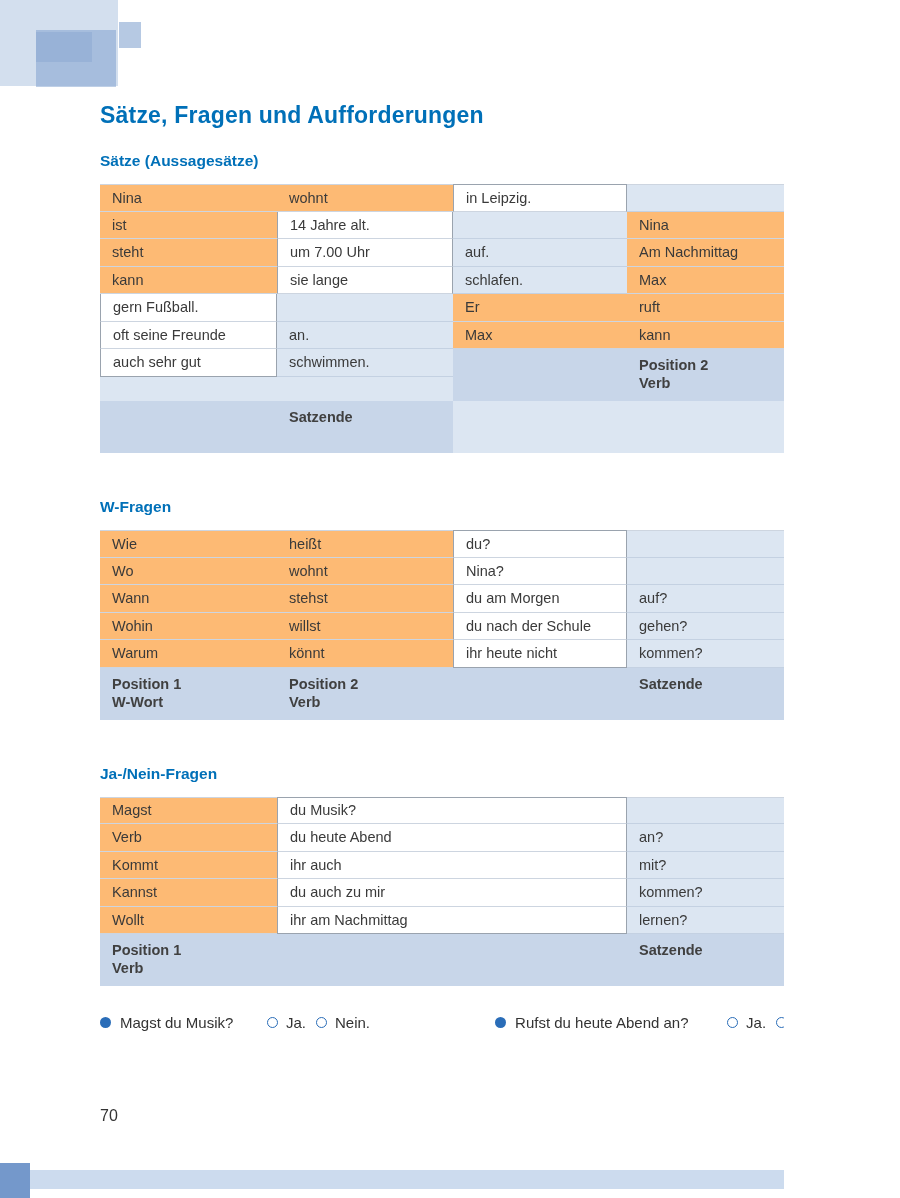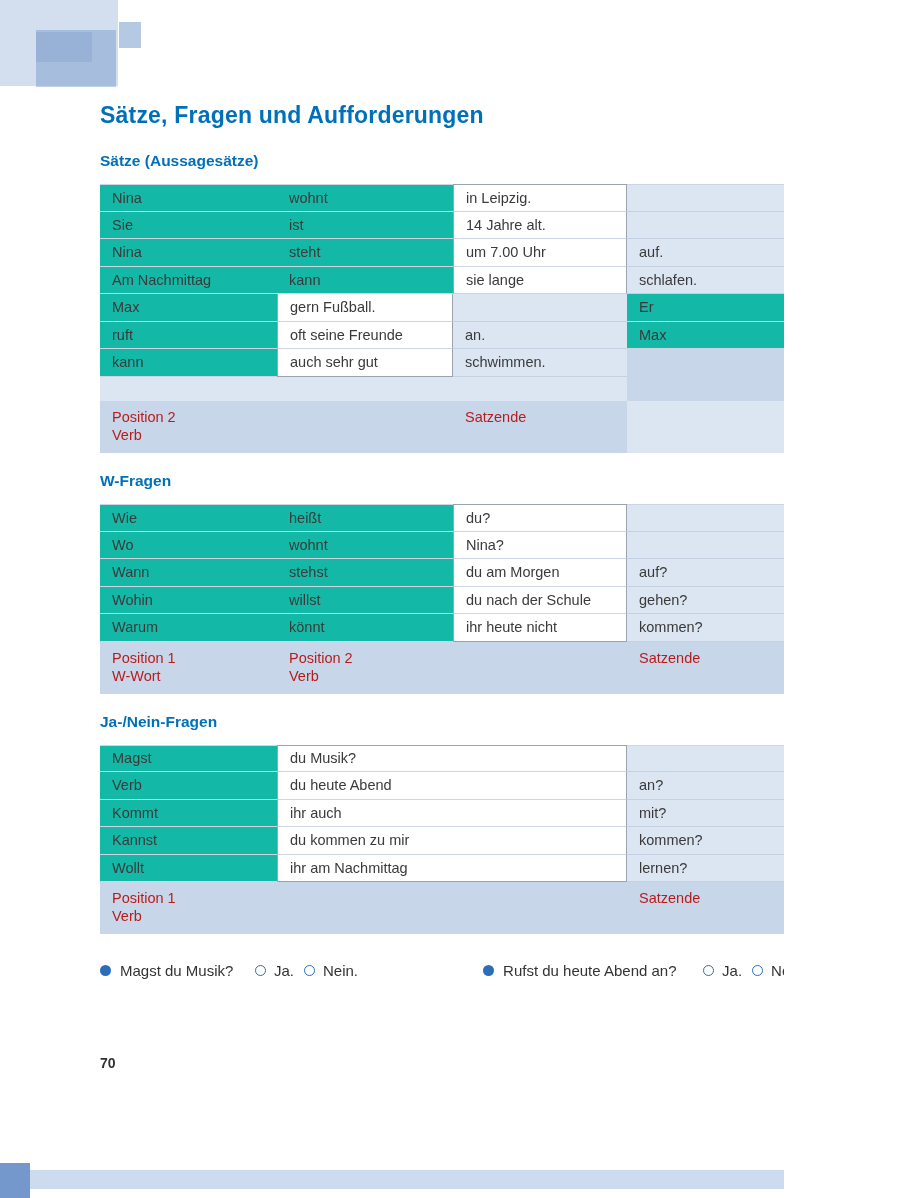--- a/index.html
+++ b/index.html
@@ -15,63 +15,63 @@
   .d3 { left:36px; top:32px; width:56px; height:30px; background:rgba(110,148,200,0.25); }
   .d4 { left:119px; top:22px; width:22px; height:26px; background:rgba(110,148,200,0.50); }
   .d5 { left:0; top:1163px; width:30px; height:35px; background:#7498cb; }
   .d6 { left:30px; top:1170px; width:870px; height:19px; background:#ccdbee; }
 
   .content { position:absolute; left:100px; top:0; width:700px; }
 
   h1 { margin-top:102px; font-size:23px; font-weight:bold; color:#0070b8; letter-spacing:0.2px; }
   h2 { font-size:15.5px; font-weight:bold; color:#0070b8; }
   .h2-1 { margin-top:23px; }
-  .h2-n { margin-top:19px; }
+  .h2-n { margin-top:45px; }
 
   .gtable { display:grid; background:#dce6f2; margin-top:14px; width:700px; }
   .t4 { grid-template-columns:177px 176px 174px 173px; }
   .t3col { grid-template-columns:177px 350px 173px; }
 
   .cell {
     display:flex; align-items:center;
     height:27.5px; padding:0 12px;
     font-size:14.5px; color:#3a3a3a;
     border-bottom:1px solid #cdd5e0;
   }
-  .w  { background:#14b8a6; }
+  .w  { background:#fdba74; }
   .hl { background:#ffffff; border-left:1px solid #9aa3ae; border-right:1px solid #9aa3ae; }
   .b  { background:transparent; border-bottom:1px solid #c4d1e2; }
   .rt { border-top:1px solid #cdd5e0; }
   .hl.rt { border-top:1px solid #9aa3ae; }
   .hl.rb { border-bottom:1px solid #9aa3ae; }
 
   .f {
     height:52px; align-items:flex-start; padding-top:7px;
-    font-weight:normal; color:#b91c1c; white-space:pre-line; line-height:18px;
+    font-weight:bold; color:#404040; white-space:pre-line; line-height:18px;
     background:#c8d6e9; border:none;
   }
 
   .exercise { display:flex; margin-top:27px; font-size:15px; color:#333; }
-  .q-group { display:flex; align-items:flex-start; }
+  .q-group { display:flex; align-items:flex-start;gap:12px; }
   .q-prompt { display:flex; align-items:center; height:18px; }
   .pw1 { width:155px; }
   .pw2 { width:220px; }
   .g2 { margin-left:125px; }
   .dot {
     width:11px; height:11px; border-radius:50%;
     background:#2a6db8; margin-right:9px; flex:0 0 auto;
   }
   .q-options { display:flex; gap:10px; }
   .opt { display:flex; align-items:center; height:18px; cursor:pointer; }
   .radio {
     width:11px; height:11px; border-radius:50%;
     border:1.5px solid #2a6db8; background:#fff; margin-right:8px; flex:0 0 auto;
   }
 
-  .pageno { margin-top:76px; font-size:14px; font-weight:bold; color:#333; }
+  .pageno { margin-top:76px; font-size:16px; font-weight:normal; color:#333; }
 </style>
 </head>
 <body>
 
 <div id="page">
 
   <div class="deco d1"></div>
   <div class="deco d2"></div>
   <div class="deco d3"></div>
   <div class="deco d4"></div>
@@ -82,21 +82,20 @@
 
     <h1>Sätze, Fragen und Aufforderungen</h1>
 
     <h2 class="h2-1">Sätze (Aussagesätze)</h2>
     <div class="gtable t4">
       <div class="cell w rt">Nina</div>
       <div class="cell w rt">wohnt</div>
       <div class="cell hl rt">in Leipzig.</div>
       <div class="cell b rt"></div>
 
-      <div class="cell w">Sie</div>
       <div class="cell w">ist</div>
       <div class="cell hl">14 Jahre alt.</div>
       <div class="cell b"></div>
 
       <div class="cell w">Nina</div>
       <div class="cell w">steht</div>
       <div class="cell hl">um 7.00 Uhr</div>
       <div class="cell b">auf.</div>
 
       <div class="cell w">Am Nachmittag</div>
@@ -168,21 +167,21 @@
 
       <div class="cell w">Verb</div>
       <div class="cell hl">du heute Abend</div>
       <div class="cell b">an?</div>
 
       <div class="cell w">Kommt</div>
       <div class="cell hl">ihr auch</div>
       <div class="cell b">mit?</div>
 
       <div class="cell w">Kannst</div>
-      <div class="cell hl">du kommen zu mir</div>
+      <div class="cell hl">du auch zu mir</div>
       <div class="cell b">kommen?</div>
 
       <div class="cell w">Wollt</div>
       <div class="cell hl rb">ihr am Nachmittag</div>
       <div class="cell b">lernen?</div>
 
       <div class="cell f">Position 1
 Verb</div>
       <div class="cell f"></div>
       <div class="cell f">Satzende</div>

